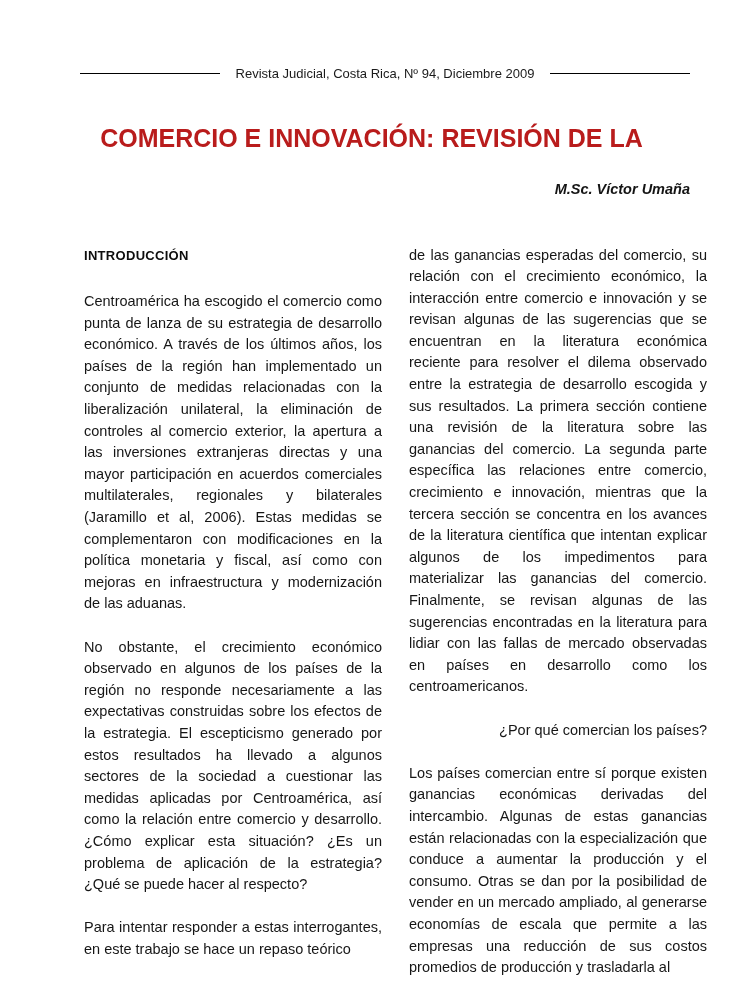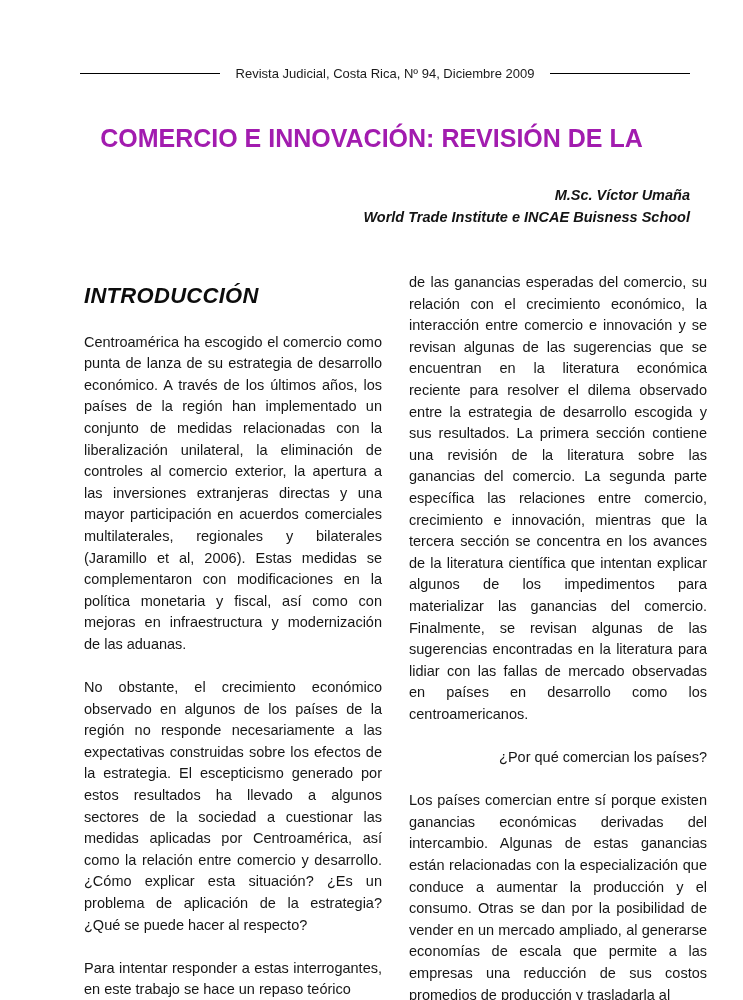--- a/index.html
+++ b/index.html
@@ -35,26 +35,26 @@
     color: #1a1a1a;
     padding: 0 3px;
   }
   
   .article-title {
     margin: 39px 55px 0;
     text-align: center;
     font-size: 25px;
     line-height: 37px;
     font-weight: bold;
-    color: #a21caf;
+    color: #b91c1c;
   }
   .title-line { display: block; }
   
   .author-block {
-    margin: 28px 53px 0 0;
+    margin: 22px 53px 0 0;
     text-align: right;
     font-style: italic;
     font-weight: bold;
     font-size: 14.5px;
     line-height: 21.5px;
     color: #141414;
   }
   
   .columns {
     display: flex;
@@ -66,25 +66,24 @@
     min-width: 0;
     font-size: 14.5px;
     line-height: 21.6px;
     text-align: justify;
     color: #161616;
   }
   .col p {
     margin: 0 0 21.6px 0;
   }
   .section-heading {
-    font-size: 22px;
-    font-style: italic;
+    font-size: 13px;
     font-weight: bold;
     letter-spacing: 0.3px;
-    margin: 13px 0 25px 0;
+    margin: 0 0 25px 0;
     color: #0d0d0d;
     text-align: left;
   }
   .subheading {
     text-align: right;
   }
 </style>
 </head>
 <body>
 
@@ -95,21 +94,20 @@
     <span class="journal-title">Revista Judicial, Costa Rica, Nº 94, Diciembre 2009</span>
     <span class="rule"></span>
   </div>
 
   <h1 class="article-title">
     <span class="title-line">COMERCIO E INNOVACIÓN: REVISIÓN DE LA</span>
   </h1>
 
   <div class="author-block">
     <div>M.Sc. Víctor Umaña</div>
-    <div>World Trade Institute e INCAE Buisness School</div>
   </div>
 
   <div class="columns">
 
     <div class="col">
       <h2 class="section-heading">INTRODUCCIÓN</h2>
       <p>Centroamérica ha escogido el comercio como punta de lanza de su estrategia de desarrollo económico. A través de los últimos años, los países de la región han implementado un conjunto de medidas relacionadas con la liberalización unilateral, la eliminación de controles al comercio exterior, la apertura a las inversiones extranjeras directas y una mayor participación en acuerdos comerciales multilaterales, regionales y bilaterales (Jaramillo et al, 2006). Estas medidas se complementaron con modificaciones en la política monetaria y fiscal, así como con mejoras en infraestructura y modernización de las aduanas.</p>
       <p>No obstante, el crecimiento económico observado en algunos de los países de la región no responde necesariamente a las expectativas construidas sobre los efectos de la estrategia. El escepticismo generado por estos resultados ha llevado a algunos sectores de la sociedad a cuestionar las medidas aplicadas por Centroamérica, así como la relación entre comercio y desarrollo. ¿Cómo explicar esta situación? ¿Es un problema de aplicación de la estrategia? ¿Qué se puede hacer al respecto?</p>
       <p>Para intentar responder a estas interrogantes, en este trabajo se hace un repaso teórico</p>
     </div>

